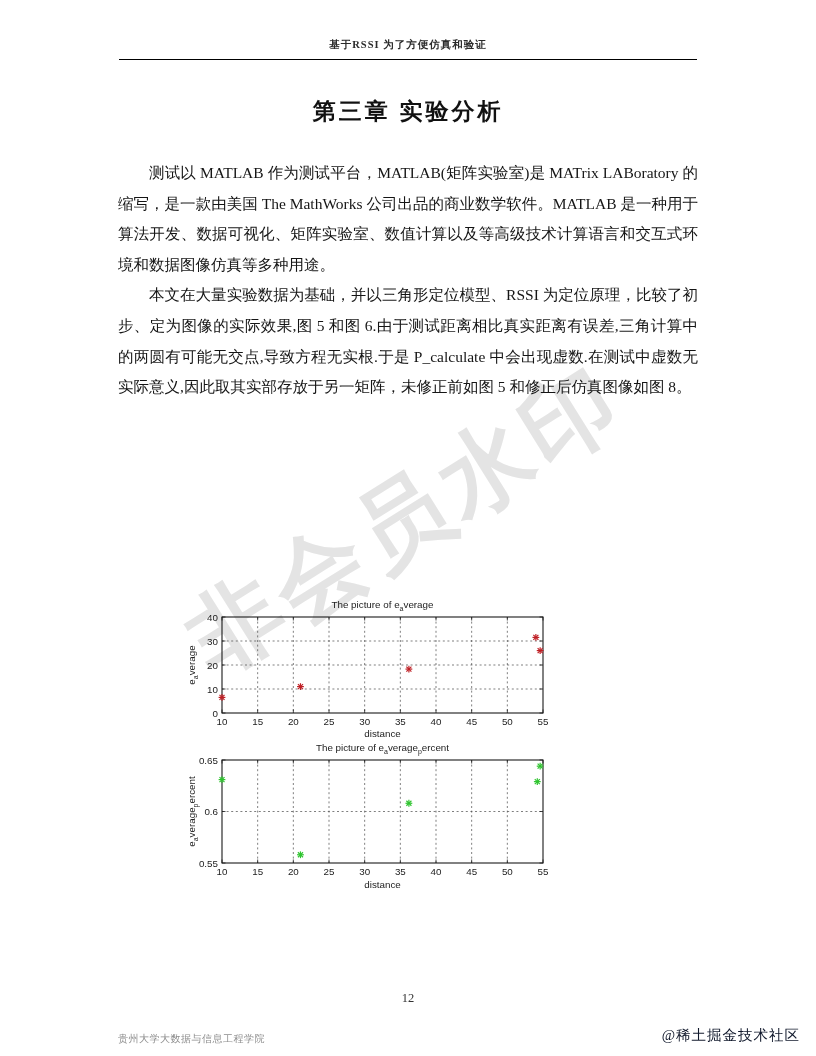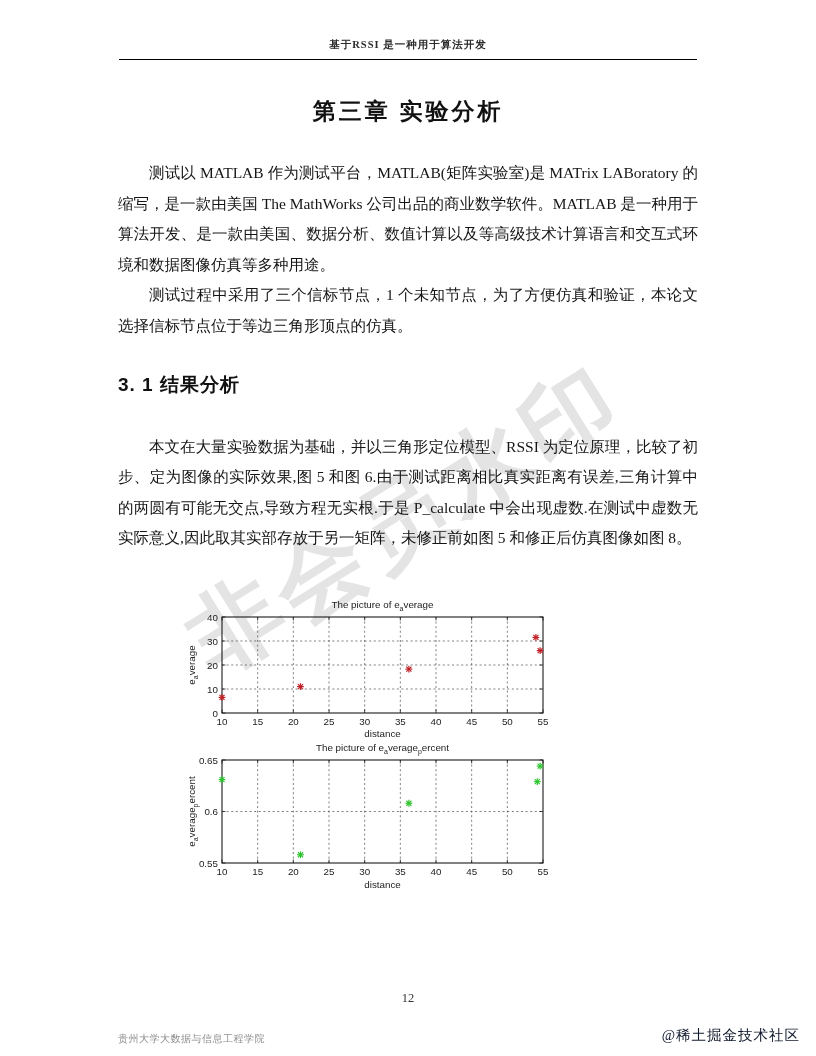--- a/index.html
+++ b/index.html
@@ -52,29 +52,27 @@
 </style>
 </head>
 <body>
 
 <div class="page">
 
   <div class="wm-diagonal">非会员水印</div>
 
   <div class="layer">
 
-    <div class="header-title">基于RSSI 是一种用于算法开发</div>
+    <div class="header-title">基于RSSI 为了方便仿真和验证</div>
     <div class="header-rule"></div>
 
     <h1 class="chapter">第三章 实验分析</h1>
 
     <div class="content">
-      <p>测试以 MATLAB 作为测试平台，MATLAB(矩阵实验室)是 MATrix LABoratory 的缩写，是一款由美国 The MathWorks 公司出品的商业数学软件。MATLAB 是一种用于算法开发、是一款由美国、数据分析、数值计算以及等高级技术计算语言和交互式环境和数据图像仿真等多种用途。</p>
-      <p>测试过程中采用了三个信标节点，1 个未知节点，为了方便仿真和验证，本论文选择信标节点位于等边三角形顶点的仿真。</p>
-      <h2>3. 1 结果分析</h2>
+      <p>测试以 MATLAB 作为测试平台，MATLAB(矩阵实验室)是 MATrix LABoratory 的缩写，是一款由美国 The MathWorks 公司出品的商业数学软件。MATLAB 是一种用于算法开发、数据可视化、矩阵实验室、数值计算以及等高级技术计算语言和交互式环境和数据图像仿真等多种用途。</p>
       <p>本文在大量实验数据为基础，并以三角形定位模型、RSSI 为定位原理，比较了初步、定为图像的实际效果,图 5 和图 6.由于测试距离相比真实距离有误差,三角计算中的两圆有可能无交点,导致方程无实根.于是 P_calculate 中会出现虚数.在测试中虚数无实际意义,因此取其实部存放于另一矩阵，未修正前如图 5 和修正后仿真图像如图 8。</p>
     </div>
 
     <svg id="fig5" class="fig fig5" xmlns="http://www.w3.org/2000/svg" viewBox="0 0 375 150">
         <line x1="74.66666666666666" y1="24" x2="74.66666666666666" y2="120" class="grid"></line>
         <line x1="110.33333333333333" y1="24" x2="110.33333333333333" y2="120" class="grid"></line>
         <line x1="146" y1="24" x2="146" y2="120" class="grid"></line>
         <line x1="181.66666666666666" y1="24" x2="181.66666666666666" y2="120" class="grid"></line>
         <line x1="217.33333333333334" y1="24" x2="217.33333333333334" y2="120" class="grid"></line>
         <line x1="253" y1="24" x2="253" y2="120" class="grid"></line>

